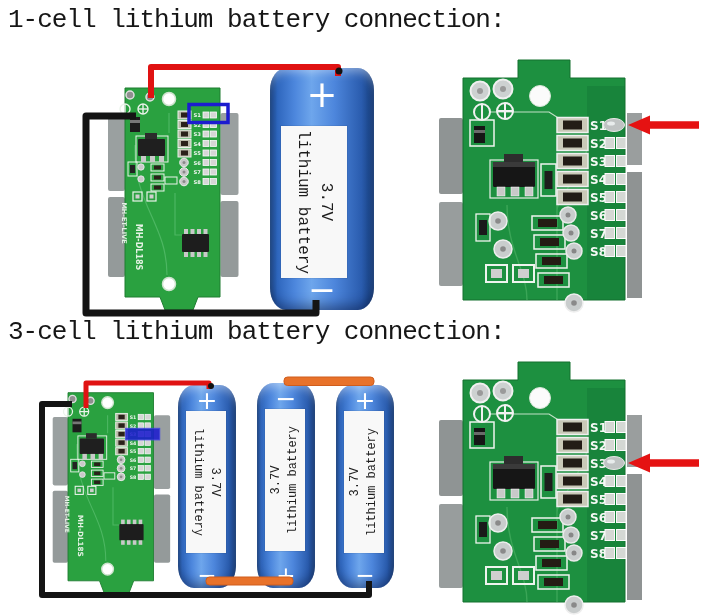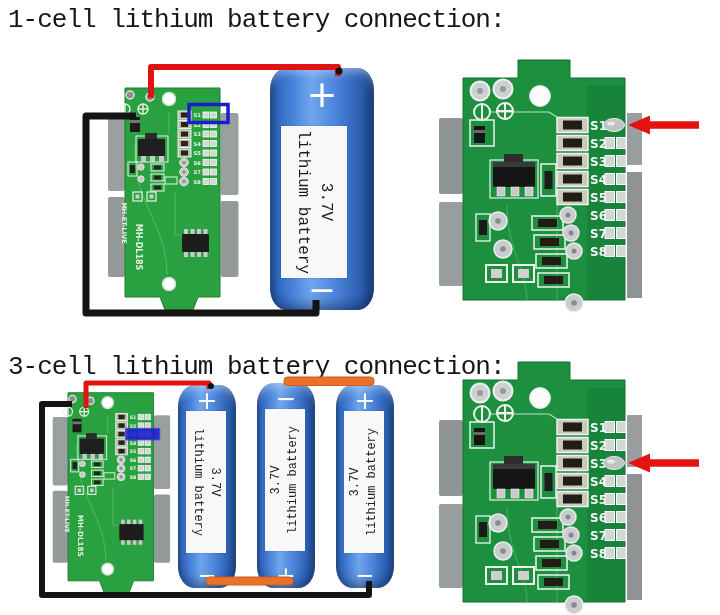--- a/index.html
+++ b/index.html
@@ -239,21 +239,21 @@
       <rect x="168" y="177.5" width="9.5" height="11" fill="#d4d8d4" stroke="#fbfbfb" stroke-width="1"></rect>
       <rect x="179.5" y="177.5" width="9.5" height="11" fill="#d4d8d4" stroke="#fbfbfb" stroke-width="1"></rect>
       <circle cx="137" cy="201" r="8" fill="#c9cdcd" stroke="#eaeaea" stroke-width="1.5"></circle>
       <circle cx="137" cy="201" r="2.5" fill="#878787"></circle>
       <text x="153" y="205.5" font-size="12" font-weight="bold" fill="#f4f8f4" font-family="DejaVu Sans, sans-serif">S8</text>
       <rect x="168" y="195.5" width="9.5" height="11" fill="#d4d8d4" stroke="#fbfbfb" stroke-width="1"></rect>
       <rect x="179.5" y="195.5" width="9.5" height="11" fill="#d4d8d4" stroke="#fbfbfb" stroke-width="1"></rect>
       <path d="M191,75 L213,65.5 L213,71.2 L262,71.2 L262,78.8 L213,78.8 L213,84.5 Z" fill="#e51212"></path>
     </svg>
 
-  <div class="title" style="top:352px">3-cell lithium battery connection:</div>
+  <div class="title" style="top:317px">3-cell lithium battery connection:</div>
 
   <svg class="module" id="mod2" style="left:50px;top:390px" width="126" height="207" viewBox="0 0 140 230">
       <rect x="3" y="30" width="17" height="76" rx="2" fill="#9aa0a0"></rect>
       <rect x="3" y="112" width="17" height="80" rx="2" fill="#949a9a"></rect>
       <rect x="115.5" y="28" width="18" height="82" rx="2" fill="#9aa0a0"></rect>
       <rect x="115.5" y="116" width="18" height="76" rx="2" fill="#949a9a"></rect>
       <path d="M20,3 H115 V212 H93 L88,225 H60 L55,212 H20 Z" fill="#2aa140" stroke="#1f7d31" stroke-width="1"></path>
       <path d="M30,60 C28,120 62,138 62,190" stroke="#55bb6a" stroke-width="1.2" fill="none" opacity="0.8"></path>
       <path d="M70,108 V150 H78 M64,28 V48" stroke="#55bb6a" stroke-width="1.2" fill="none" opacity="0.8"></path>
       <circle cx="64" cy="14" r="6.5" fill="#fff" stroke="#cfe3cf" stroke-width="1.5"></circle>

